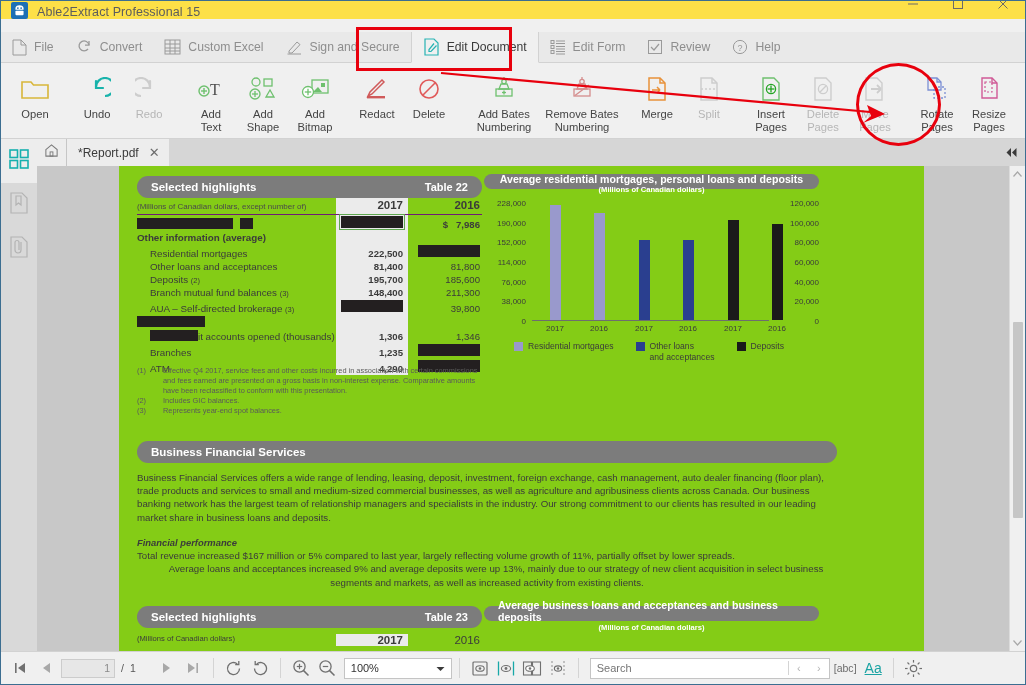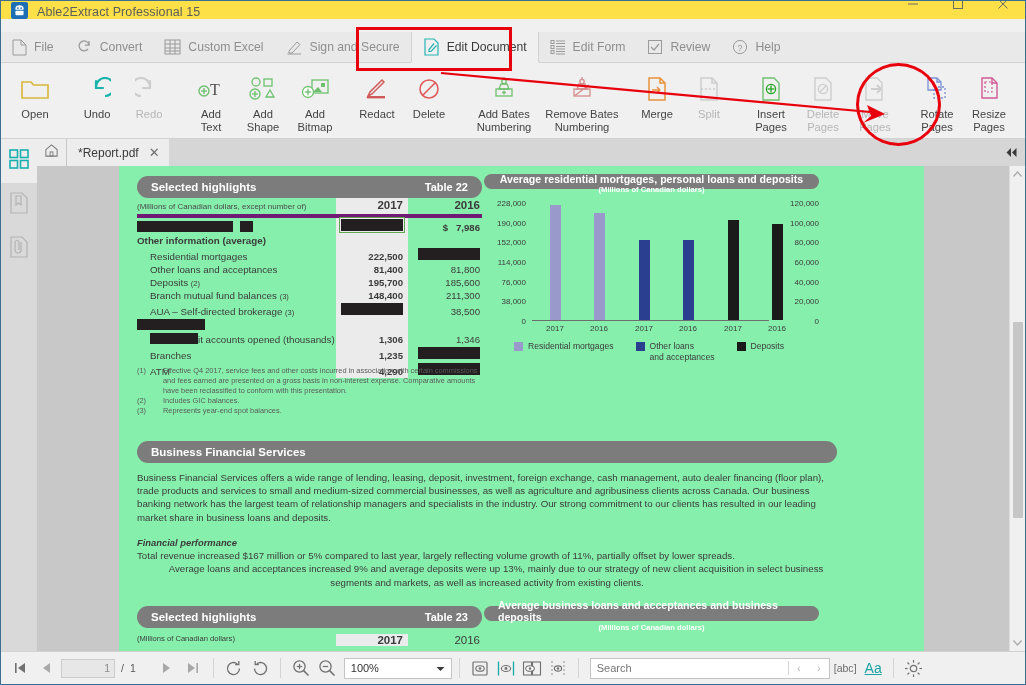--- a/index.html
+++ b/index.html
@@ -125,21 +125,21 @@
 
   
   .docarea {
     position: absolute; top: 165px; left: 36px; right: 0; bottom: 33px;
     background: #c8c8c8;
     overflow: hidden;
   }
   .page {
     position: absolute; top: 0; left: 82px;
     width: 805px; height: 100%;
-    background: #86efac;
+    background: #84cc16;
     padding: 12px 18px;
   }
   .vscroll {
     position: absolute; top: 0; right: 0; width: 16px; bottom: 0;
     background: #f0f0f0; border-left: 1px solid #dcdcdc;
   }
   .vs-arrow {
     height: 16px; display:flex; align-items:center; justify-content:center;
     color: #a8a8a8; font-size: 8px;
   }
@@ -156,21 +156,21 @@
     height: 22px; display: flex; align-items: center;
     padding: 0 14px; font-size: 11.5px; font-weight: bold;
   }
   .dark-band .right { margin-left: auto; font-size: 11px; }
 
   .tbl-wrap { position: absolute; left: 18px; top: 10px; width: 345px; }
   .tbl { width: 100%; border-collapse: collapse; font-size: 9.6px; color: #3b3b3b; }
   .tbl td { padding: 1px 0; vertical-align: bottom; }
   .tbl td.c2017 { background: #ebebeb; text-align: right; font-weight: bold; padding-right: 5px; width: 72px; }
   .tbl td.c2016 { text-align: right; width: 74px; padding-right: 2px; }
-  .tbl tr.hdr td { font-size: 11.5px; font-weight: bold; padding-bottom: 3px; border-bottom: 4px solid #701a75; }
+  .tbl tr.hdr td { font-size: 11.5px; font-weight: bold; padding-bottom: 3px; border-bottom: 1px solid #701a75; }
   .tbl tr.hdr td.lbl { font-size: 8px; font-weight: normal; color: #4a4a4a; }
   .tbl td.lbl { font-size: 9.8px; }
   .ind { padding-left: 13px !important; }
   .bold { font-weight: bold; }
   .sup { font-size: 7.5px; vertical-align: baseline; }
   .redact { display:inline-block; background:#231f20; height:11px; vertical-align:-1px; }
   .redact-cell { display:inline-block; background:#231f20; height:12px; width:62px; }
   .sel-box { outline: 1.5px solid #5fa84f; outline-offset: 1px; }
   .dollar { font-weight:bold; }
 
@@ -725,21 +725,21 @@
             </td>
             <td class="c2017">148,400</td>
             <td class="c2016">211,300</td>
           </tr>
           <tr>
             <td class="lbl ind">
               <span>AUA – Self-directed brokerage</span>
               <span class="sup">(3)</span>
             </td>
             <td class="c2017"><span class="redact-cell"></span></td>
-            <td class="c2016">38,500</td>
+            <td class="c2016">39,800</td>
           </tr>
           <tr>
             <td class="lbl"><span class="redact" style="width:68px"></span></td>
             <td class="c2017"></td>
                 <td class="c2016"></td>
           </tr>
           <tr>
             <td class="lbl ind">
               <span class="redact" style="width:48px"></span><span>it accounts opened (thousands)</span>
             </td>

